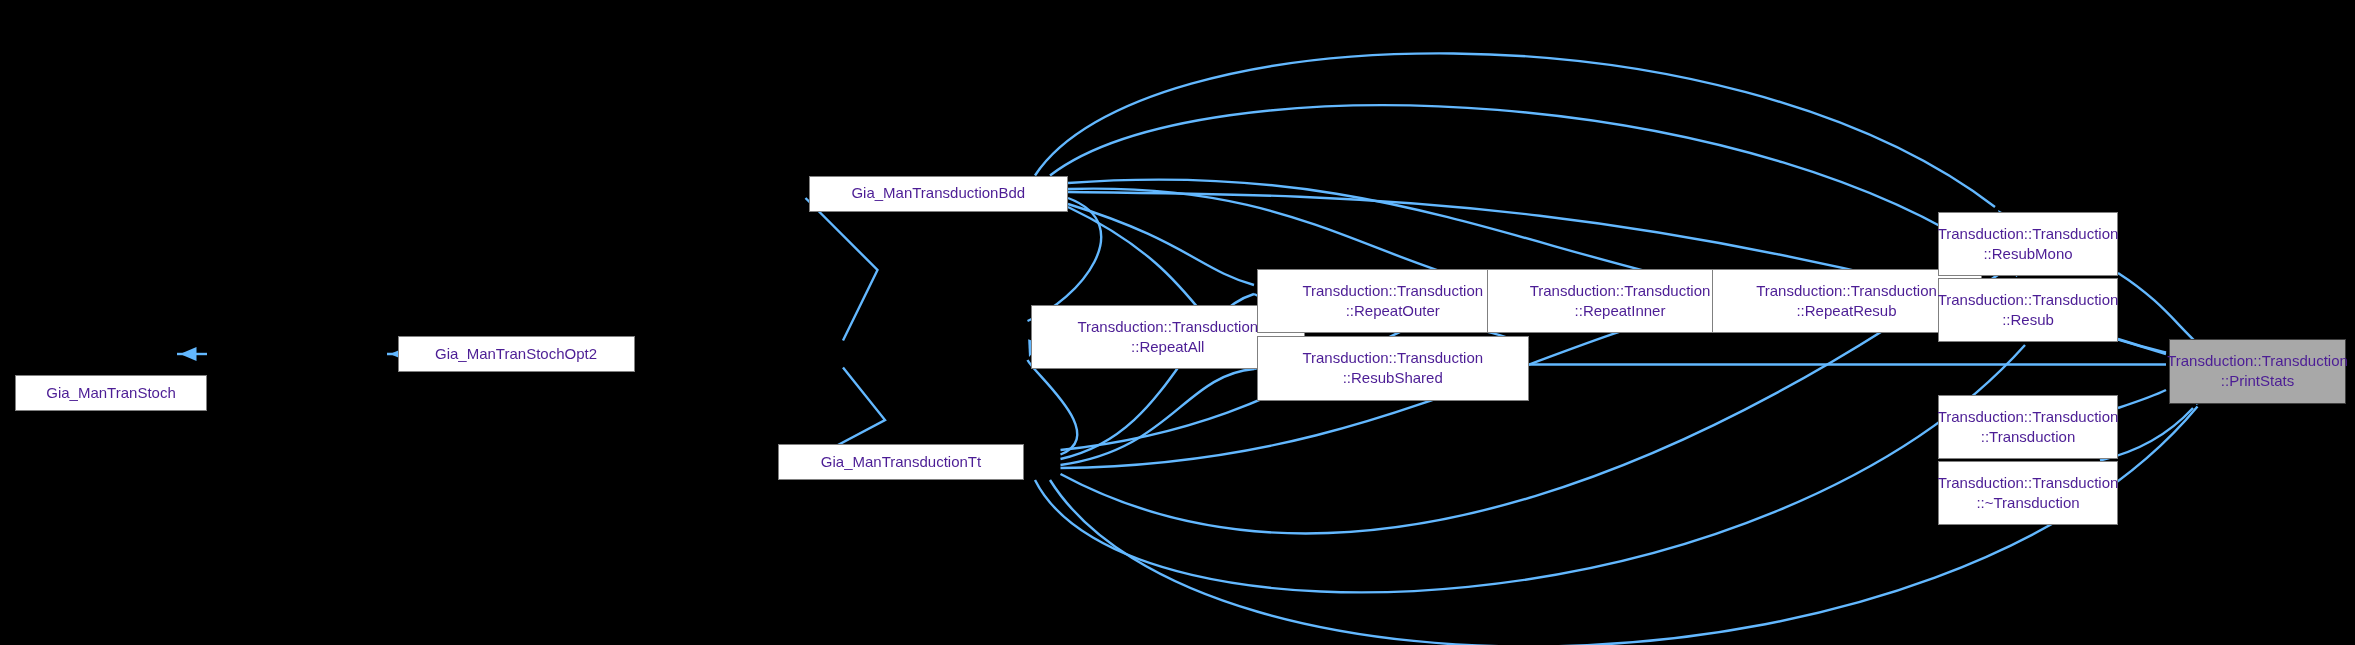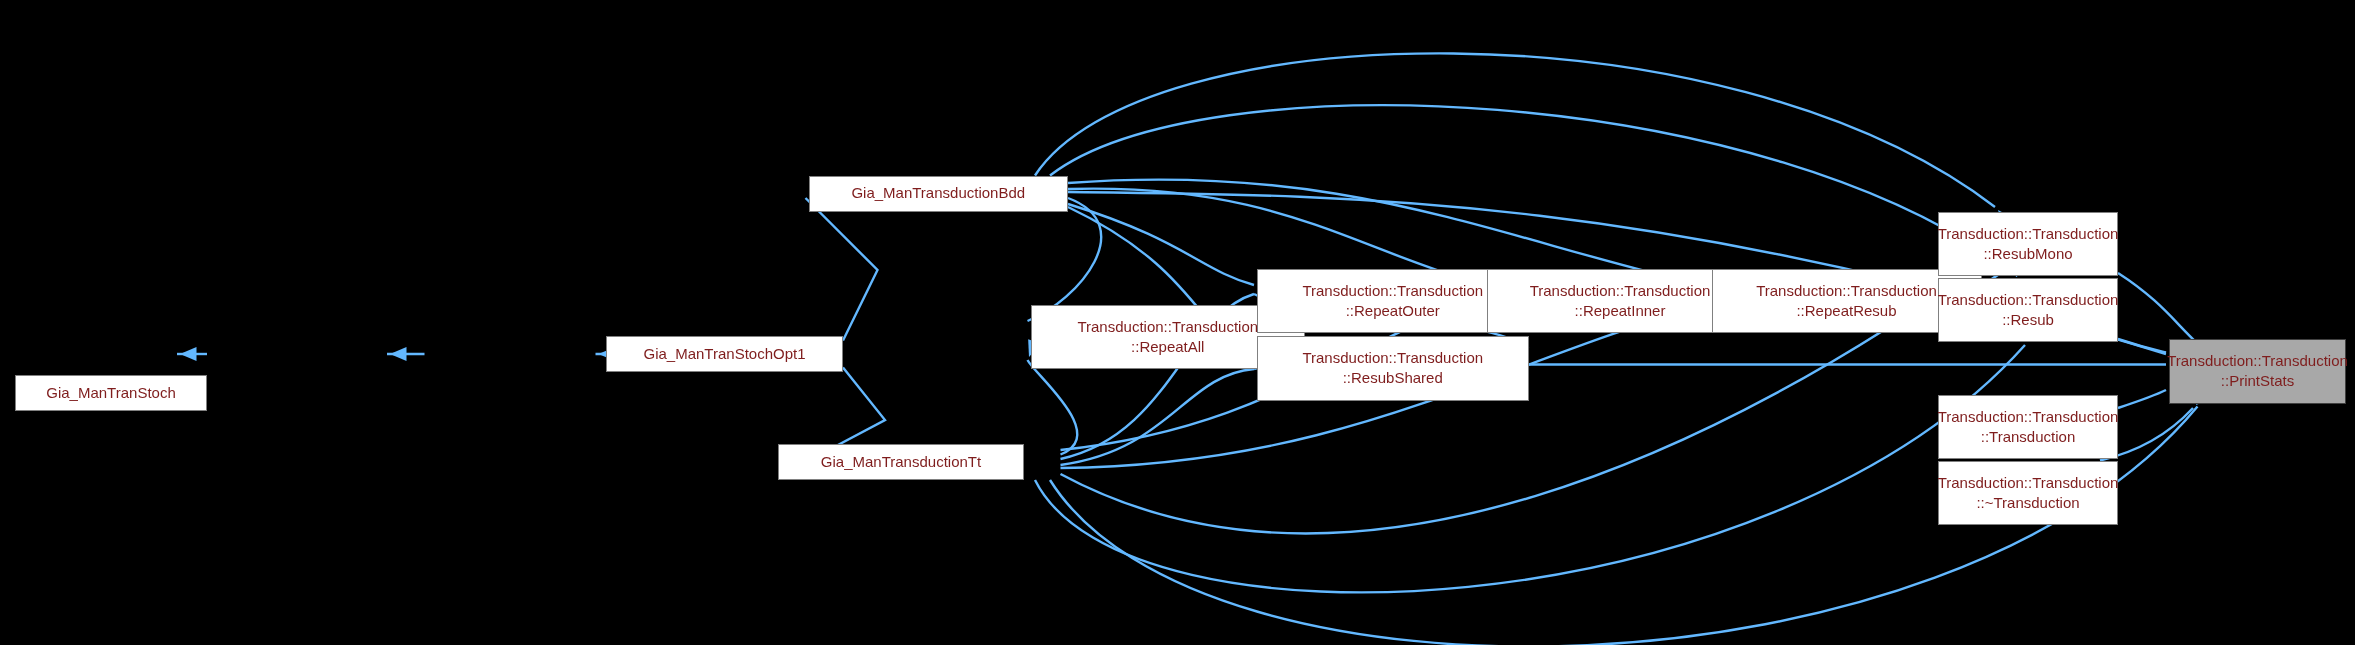--- a/index.html
+++ b/index.html
@@ -2,21 +2,21 @@
 <html><head>
 <meta charset="utf-8">
 <style>
   html,body{margin:0;padding:0;background:#000;}
   body{font-family:"Liberation Sans",sans-serif;}
   #graph-root{position:relative;width:2355px;height:645px;background:#000;overflow:hidden;}
   svg#edges{position:absolute;left:0;top:0;width:2355px;height:645px;}
   .node{position:absolute;box-sizing:border-box;background:#ffffff;
         border:1px solid #808080;
         display:flex;align-items:center;justify-content:center;
-        text-align:center;color:#7f1d1d;font-size:15px;line-height:1.35;
+        text-align:center;color:#4c1d95;font-size:15px;line-height:1.35;
         white-space:pre;letter-spacing:0px;}
   .node.current{background:#a8a8a8;border-color:#404040;}
   .node .lbl{padding:0 6px;}
 </style>
 </head>
 <body>
 
 <div id="graph-root">
   <svg id="edges" viewBox="0 0 1570 430" preserveAspectRatio="none">
       <path d="M 138 236 L 118 236" fill="none" stroke="#63b8ff" stroke-width="1.6"></path>
@@ -80,21 +80,21 @@
       <path d="M 1412 226 C 1430 232, 1440 234, 1444 235" fill="none" stroke="#63b8ff" stroke-width="1.6"></path>
       <polygon points="0,0 -11,-4.6 -11,4.6" fill="#63b8ff" transform="translate(1446,235) rotate(200)"></polygon>
       <path d="M 1412 272 C 1430 266, 1440 262, 1444 260" fill="none" stroke="#63b8ff" stroke-width="1.6"></path>
       <polygon points="0,0 -11,-4.6 -11,4.6" fill="#63b8ff" transform="translate(1446,259) rotate(158)"></polygon>
       <path d="M 1400 307 C 1430 300, 1450 285, 1462 272" fill="none" stroke="#63b8ff" stroke-width="1.6"></path>
       <polygon points="0,0 -11,-4.6 -11,4.6" fill="#63b8ff" transform="translate(1464,270) rotate(135)"></polygon>
       <path d="M 1019 243 L 1444 243" fill="none" stroke="#63b8ff" stroke-width="1.6"></path>
       <polygon points="0,0 -11,-4.6 -11,4.6" fill="#63b8ff" transform="translate(1446,243) rotate(180)"></polygon>
     </svg>
 <div class="node" title="Gia_ManTranStoch" style="left: 15px; top: 336px; width: 192px; height: 36px; margin-top: 39px;"><span class="lbl">Gia_ManTranStoch</span></div>
-    <div class="node" title="Gia_ManTranStochOpt1" style="left: 606px; top: 336px; width: 237px; height: 36px;"><span class="lbl">Gia_ManTranStochOpt1</span></div>
+    <div class="node" title="Gia_ManTranStochOpt2" style="left: 397.5px; top: 336px; width: 237px; height: 36px;"><span class="lbl">Gia_ManTranStochOpt2</span></div>
     <div class="node" title="Gia_ManTransductionBdd" style="left: 808.5px; top: 175.5px; width: 259.5px; height: 36px;"><span class="lbl">Gia_ManTransductionBdd</span></div>
     <div class="node" title="Gia_ManTransductionTt" style="left: 778px; top: 444px; width: 246px; height: 36px;"><span class="lbl">Gia_ManTransductionTt</span></div>
     <div class="node" title="Transduction::Transduction::RepeatAll" style="left: 1030.5px; top: 304.5px; width: 274.5px; height: 64.5px;"><span class="lbl">Transduction::Transduction
 ::RepeatAll</span></div>
     <div class="node" title="Transduction::Transduction::RepeatOuter" style="left: 1257px; top: 268.5px; width: 271.5px; height: 64.5px;"><span class="lbl">Transduction::Transduction
 ::RepeatOuter</span></div>
     <div class="node" title="Transduction::Transduction::ResubShared" style="left: 1257px; top: 336px; width: 271.5px; height: 64.5px;"><span class="lbl">Transduction::Transduction
 ::ResubShared</span></div>
     <div class="node" title="Transduction::Transduction::RepeatInner" style="left: 1486.5px; top: 268.5px; width: 267px; height: 64.5px;"><span class="lbl">Transduction::Transduction
 ::RepeatInner</span></div>

